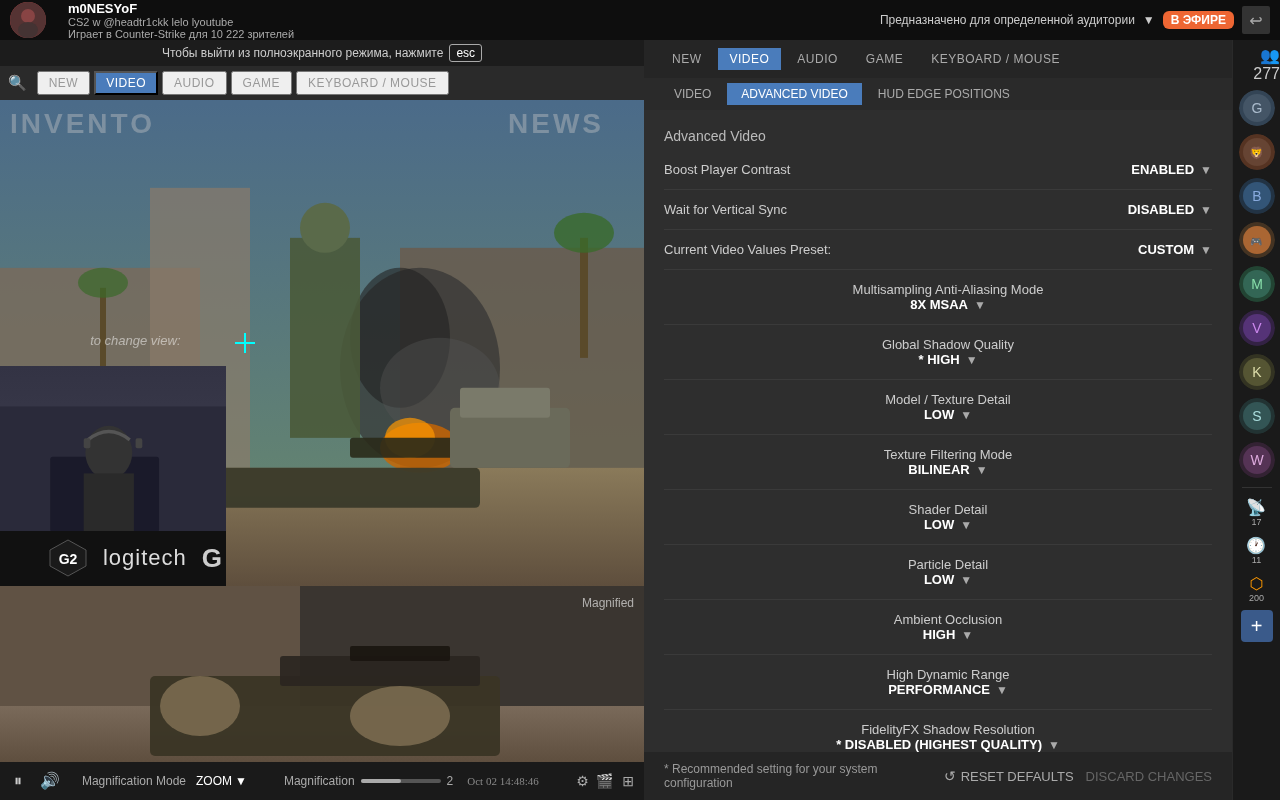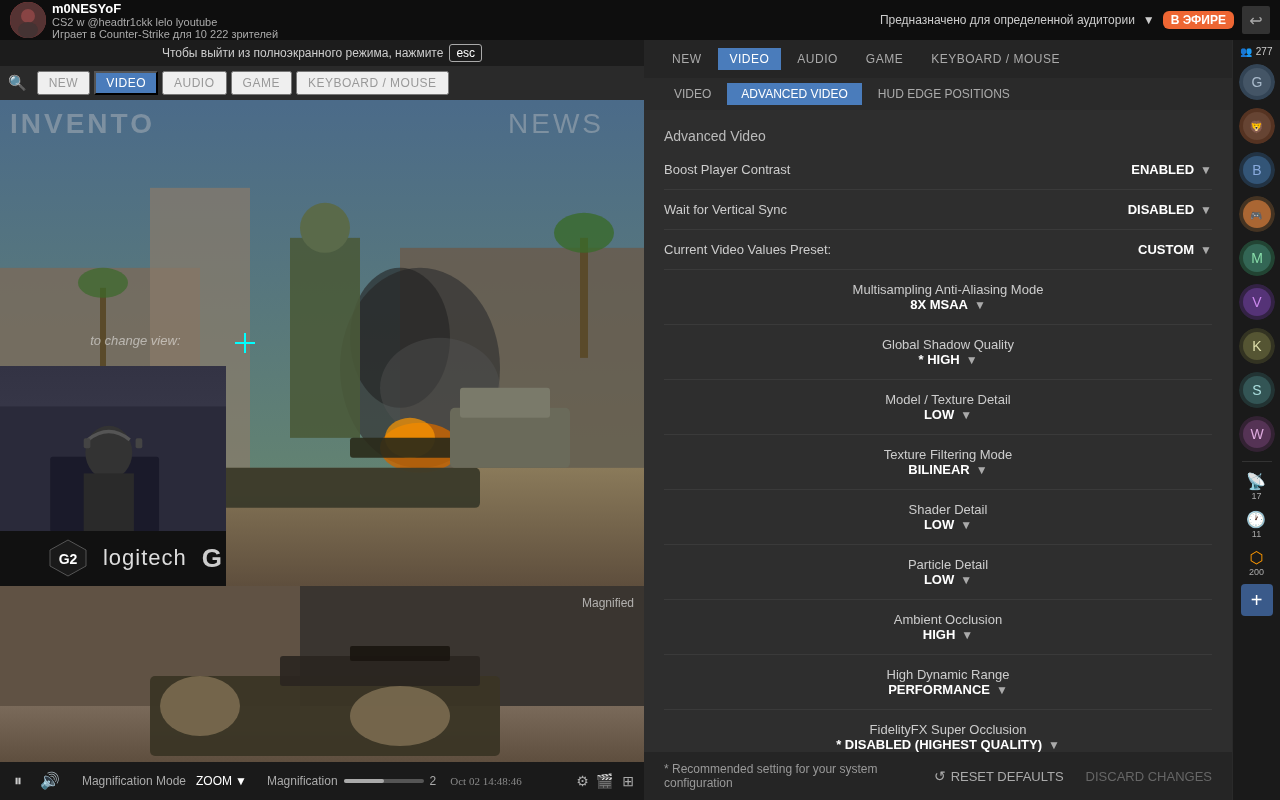--- a/index.html
+++ b/index.html
@@ -19,21 +19,21 @@
       background: #0e0e0e;
       display: flex;
       align-items: center;
       padding: 0 10px;
       position: relative;
       z-index: 100;
     }
     .top-bar-left {
       display: flex;
       align-items: center;
-      gap: 6px;
+      gap: 22px;
     }
     .avatar {
       width: 36px;
       height: 36px;
       border-radius: 50%;
       background: #555;
       overflow: hidden;
       flex-shrink: 0;
     }
     .avatar-img {
@@ -265,21 +265,21 @@
       color: #fff;
       display: flex;
       align-items: center;
       gap: 3px;
       cursor: pointer;
     }
     .mag-slider-area {
       display: flex;
       align-items: center;
       gap: 6px;
-      margin-left: 10px;
+      margin-left: 27px;
     }
     .mag-slider {
       width: 80px;
       height: 4px;
       background: #555;
       border-radius: 2px;
       position: relative;
     }
     .mag-slider-fill {
       width: 40px;
@@ -422,21 +422,21 @@
       padding: 6px 0 4px 0;
       font-style: italic;
     }
 
     
     .settings-bottom-bar {
       background: #252525;
       padding: 10px 20px;
       display: flex;
       align-items: center;
-      gap: 22px;
+      gap: 12px;
       justify-content: space-between;
     }
     .recommended-text {
       font-size: 12px;
       color: #999;
       flex: 1;
     }
     .reset-btn {
       display: flex;
       align-items: center;
@@ -494,23 +494,23 @@
     }
     .sidebar-icon {
       font-size: 16px;
       color: #aaa;
     }
     .sidebar-num {
       font-size: 9px;
       color: #aaa;
     }
     .viewer-top-count {
-      font-size: 10px;
+      font-size: 16px;
       color: #ccc;
-      text-align: center;
+      text-align: right;
       padding: 2px 0;
     }
 
     
     .crosshair {
       position: absolute;
       top: 50%;
       left: 38%;
       transform: translate(-50%, -50%);
       width: 20px;
@@ -553,21 +553,21 @@
       font-size: 28px;
       font-weight: bold;
       color: rgba(200,200,200,0.4);
       letter-spacing: 3px;
     }
     .page-text-right {
       position: absolute;
       top: 8px;
       right: 40px;
       font-size: 28px;
-      font-weight: normal;
+      font-weight: bold;
       color: rgba(200,200,200,0.4);
       letter-spacing: 3px;
     }
 
     .change-view-text {
       position: absolute;
       top: 48%;
       left: 14%;
       font-size: 13px;
       color: rgba(255,255,255,0.5);
@@ -858,21 +858,21 @@
 
       <div class="setting-row indent-row">
         <span class="setting-label">High Dynamic Range</span>
         <div class="setting-value">
           <span class="setting-value-text">PERFORMANCE</span>
           <span class="setting-dropdown-arrow">▼</span>
         </div>
       </div>
 
       <div class="setting-row indent-row">
-        <span class="setting-label">FidelityFX Super Occlusion</span>
+        <span class="setting-label">FidelityFX Shadow Resolution</span>
         <div class="setting-value">
           <span class="setting-value-text">* DISABLED (HIGHEST QUALITY)</span>
           <span class="setting-dropdown-arrow">▼</span>
         </div>
       </div>
 
       <div class="setting-row indent-row">
         <span class="setting-label">NVIDIA Reflex Low Latency</span>
         <div class="setting-value">
           <span class="setting-value-text">DISABLED</span>

